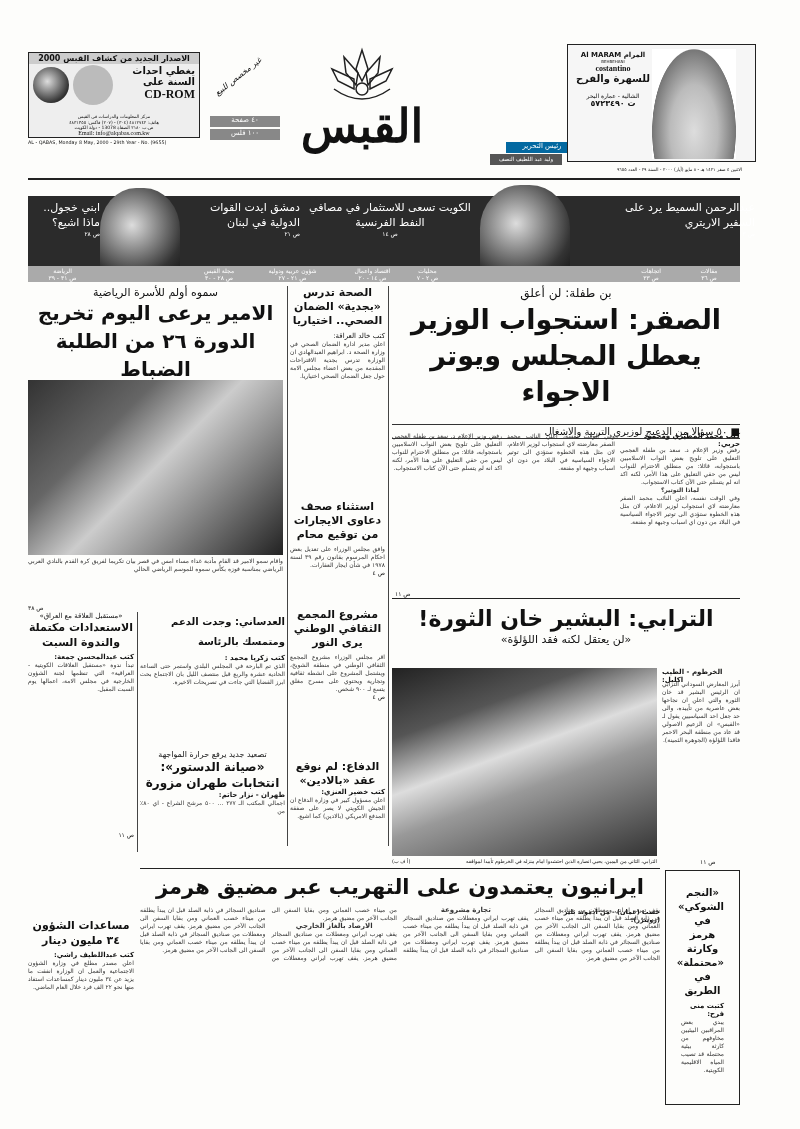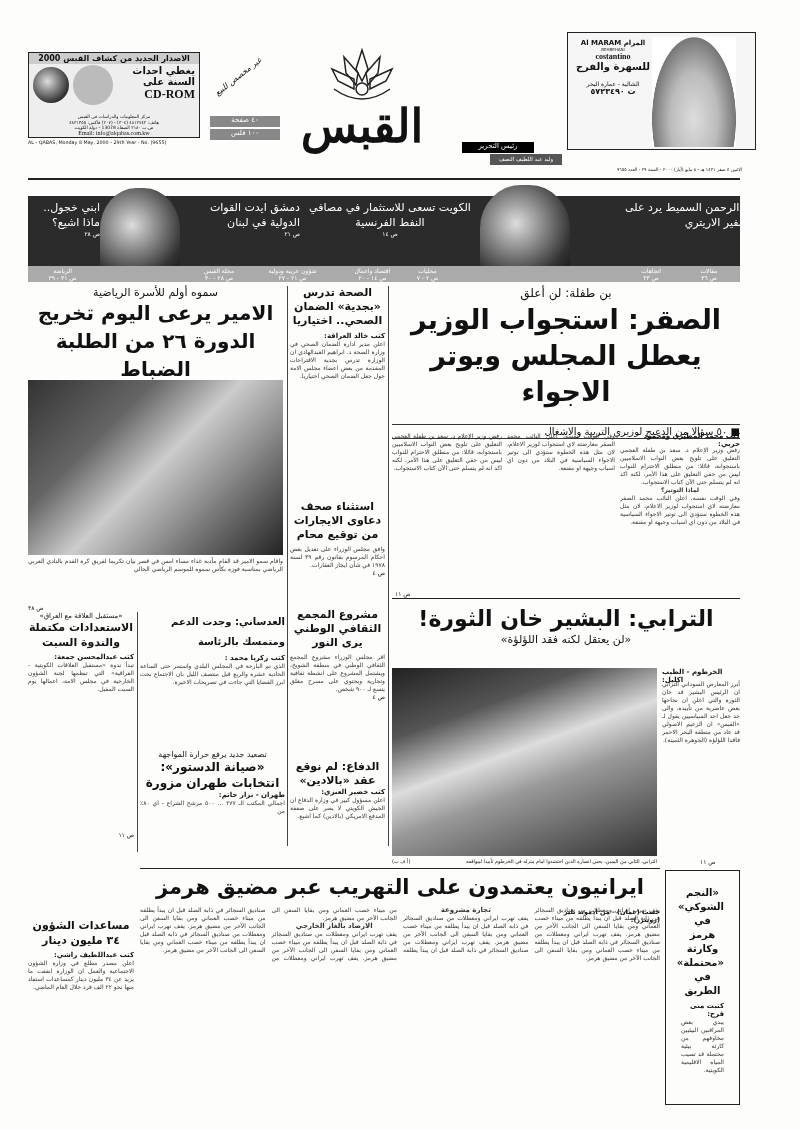--- a/index.html
+++ b/index.html
@@ -46,24 +46,24 @@
       <path d="M20 12 L34 28 L32 40 L22 28 Z"></path>
       <path d="M56 12 L42 28 L44 40 L54 28 Z"></path>
       <path d="M8 24 L30 34 L30 44 L14 36 Z"></path>
       <path d="M68 24 L46 34 L46 44 L62 36 Z"></path>
       <path d="M10 44 Q38 64 66 44"></path>
       <circle cx="38" cy="44" r="6"></circle>
     </g>
   </svg>
 </div>
 <div class="abs" style="left:292px;top:100px;width:140px;font-size:46px;font-weight:bold;line-height:52px;text-align:center;font-family:'DejaVu Serif',serif;letter-spacing:-2px">القبس</div>
-<div class="abs" style="left:462px;top:142px;width:72px;height:11px;background:#000000;color:#fff;font-size:7px;text-align:center">رئيس التحرير</div>
+<div class="abs" style="left:506px;top:142px;width:72px;height:11px;background:#0369a1;color:#fff;font-size:7px;text-align:center">رئيس التحرير</div>
 <div class="abs" style="left:490px;top:154px;width:72px;height:11px;background:#555;color:#fff;font-size:5.5px;text-align:center;line-height:11px">وليد عبد اللطيف النصف</div>
 
-<div class="abs box" style="left:567px;top:32px;width:189px;height:118px;background:#f6f6f6">
+<div class="abs box" style="left:567px;top:44px;width:189px;height:118px;background:#f6f6f6">
   <div class="abs photo2" style="left:84px;top:4px;width:84px;height:110px;background:radial-gradient(ellipse at 50% 75%,#ddd 0,#bbb 40%,#777 70%,#fff 71%)"></div>
   <div class="abs" style="left:3px;top:6px;width:84px;text-align:center">
     <div style="direction:ltr;font-size:7px;font-weight:bold"><span>Al MARAM</span> <span>المرام</span></div>
     <div style="font-size:4px;direction:ltr">BEHBEHANI</div>
     <div style="font-family:'Liberation Serif',serif;font-size:8px;font-weight:bold;direction:ltr">costantino</div>
     <div style="font-size:10px;font-weight:bold">للسهرة والفرح</div>
     <div style="font-size:6px;margin-top:8px">الشالية - عمارة البحر</div>
     <div style="font-size:8px;font-weight:bold">ت ٥٧٢٣٤٩٠</div>
   </div>
 </div>
@@ -144,21 +144,21 @@
   <div style="font-size:20px;font-weight:bold;line-height:28px;text-align:center">الامير يرعى اليوم تخريج الدورة ٢٦ من الطلبة الضباط</div>
 </div>
 <div class="abs photo2" style="left:28px;top:380px;width:255px;height:175px;background:linear-gradient(135deg,#333 0,#666 30%,#ccc 50%,#888 70%,#222 100%)"></div>
 <div class="abs txt" style="left:28px;top:557px;width:255px;height:44px;overflow:hidden">واقام سمو الامير قد القام مأدبة غداء مساء امس في قصر بيان تكريما لفريق كرة القدم بالنادي العربي الرياضي بمناسبة فوزه بكأس سموه للموسم الرياضي الحالي</div>
 <div class="abs" style="left:28px;top:604px;font-size:6px">ص ٣٨</div>
 
 <div class="vline" style="left:287px;top:286px;height:560px"></div>
 <div class="vline" style="left:388px;top:286px;height:560px"></div>
 <div class="abs" style="left:290px;top:286px;width:95px">
   <div style="font-size:11px;font-weight:bold;text-align:center;line-height:14px">الصحة تدرس «بجدية» الضمان الصحي.. اختياريا</div>
-  <div style="font-size:7px;font-weight:bold;margin-top:4px">كتب خالد العراقة:</div>
+  <div style="font-size:7px;font-weight:normal;margin-top:4px">كتب خالد العراقة:</div>
   <div class="txt" style="height:100px;overflow:hidden">اعلن مدير ادارة الضمان الصحي في وزارة الصحة د. ابراهيم العبدالهادي ان الوزارة تدرس بجدية الاقتراحات المقدمة من بعض اعضاء مجلس الامة حول جعل الضمان الصحي اختياريا.</div>
 </div>
 <div class="abs" style="left:290px;top:500px;width:95px">
   <div style="font-size:11px;font-weight:bold;text-align:center;line-height:14px">استثناء صحف دعاوى الايجارات من توقيع محام</div>
   <div class="txt" style="margin-top:3px">وافق مجلس الوزراء على تعديل بعض احكام المرسوم بقانون رقم ٣٩ لسنة ١٩٧٨ في شأن ايجار العقارات.</div>
   <div style="font-size:6px">ص ٤</div>
 </div>
 <div class="abs" style="left:290px;top:608px;width:95px">
   <div style="font-size:11px;font-weight:bold;text-align:center;line-height:14px">مشروع المجمع الثقافي الوطني يرى النور</div>
   <div class="txt" style="margin-top:3px">اقر مجلس الوزراء مشروع المجمع الثقافي الوطني في منطقة الشويخ، ويشتمل المشروع على انشطة ثقافية وتجارية ويحتوي على مسرح مغلق يتسع لـ ٩٠٠ شخص.</div>

